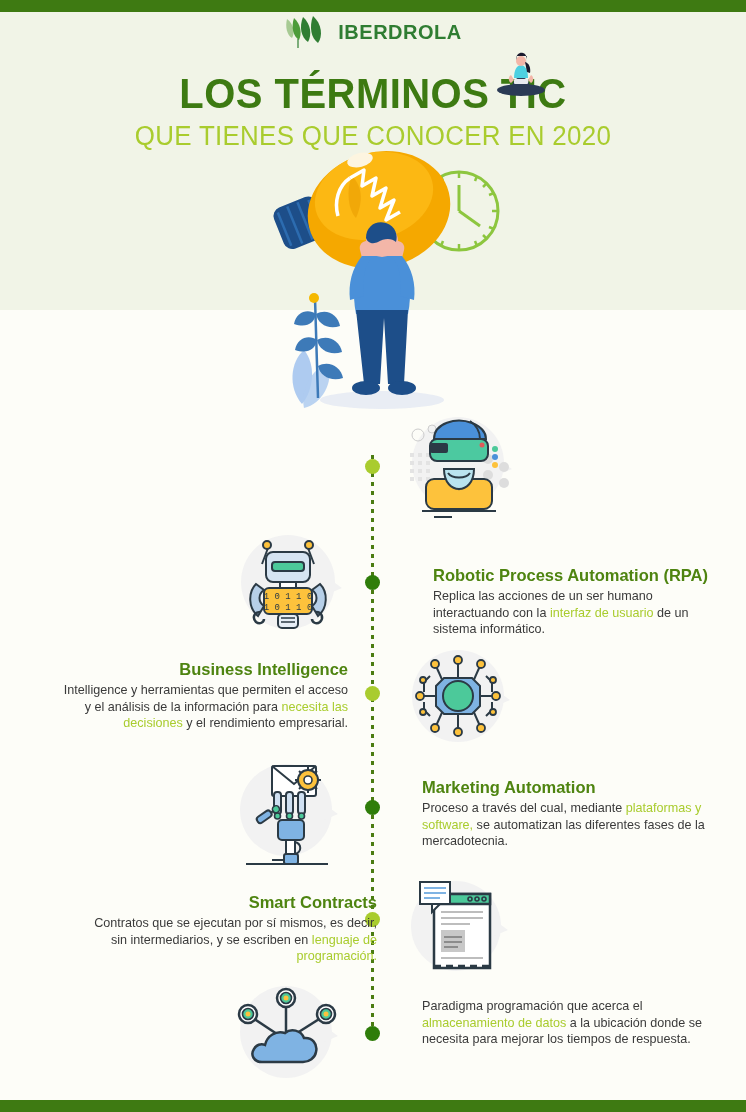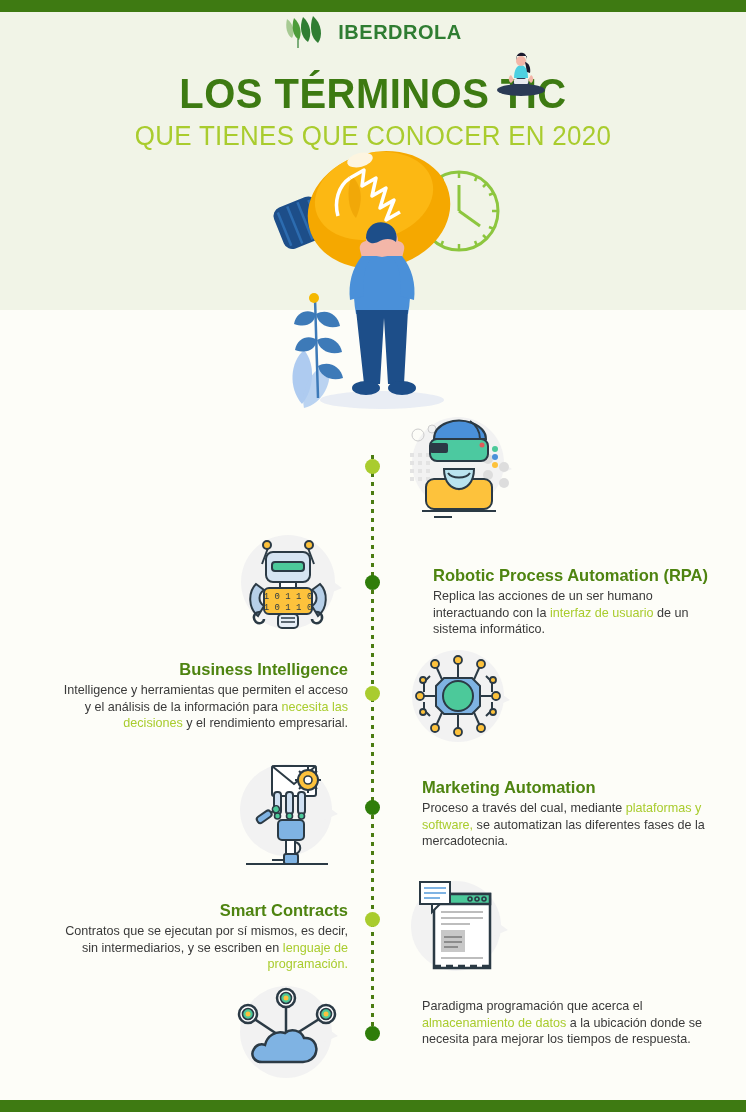--- a/index.html
+++ b/index.html
@@ -379,21 +379,21 @@
         <rect x="30" y="58" width="16" height="7" rx="3" fill="#7fb3e3" stroke="#2b3a45" stroke-width="2"></rect>
         <circle cx="52" cy="62" r="3.5" fill="#4cc99a" stroke="#2b3a45" stroke-width="1.6"></circle>
         <line x1="46" y1="62" x2="49" y2="62" stroke="#2b3a45" stroke-width="2"></line>
       </g>
       <line x1="18" y1="108" x2="100" y2="108" stroke="#2b3a45" stroke-width="2"></line>
     </svg>
   </div>
 </div>
 
 <div class="row" style="top:893px;height:110px;">
-  <div class="txt left" style="top:8px;">
+  <div class="txt left" style="top:0;margin-left:29px;">
     <div class="term">Smart Contracts</div>
     <div class="desc">
       <span>Contratos que se ejecutan por sí mismos, es decir, sin intermediarios, y se escriben en </span><span class="hl">lenguaje de programación.</span>
     </div>
   </div>
   <div class="icon-box right" style="top:-21px;">
     <svg viewBox="0 0 120 112">
       <circle cx="56" cy="54" r="45" fill="#f2f2f2"></circle>
       <path d="M94 48 L108 58 L94 64 Z" fill="#f2f2f2"></path>
       <rect x="34" y="22" width="56" height="74" fill="#fff" stroke="#2b3a45" stroke-width="2.5"></rect>

